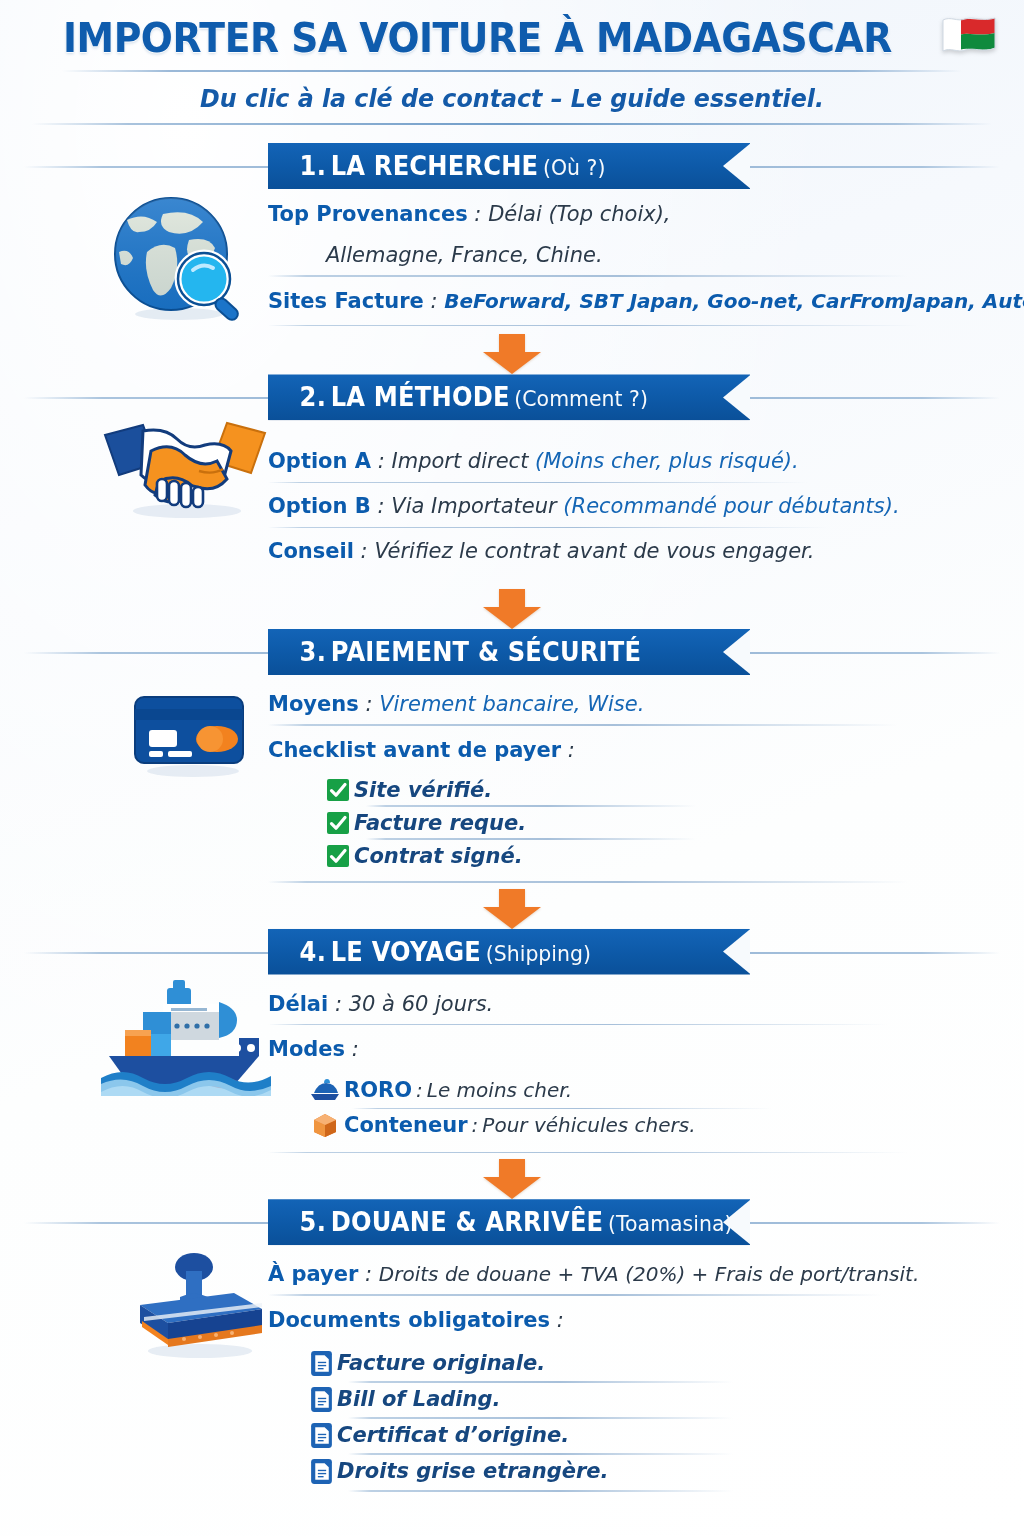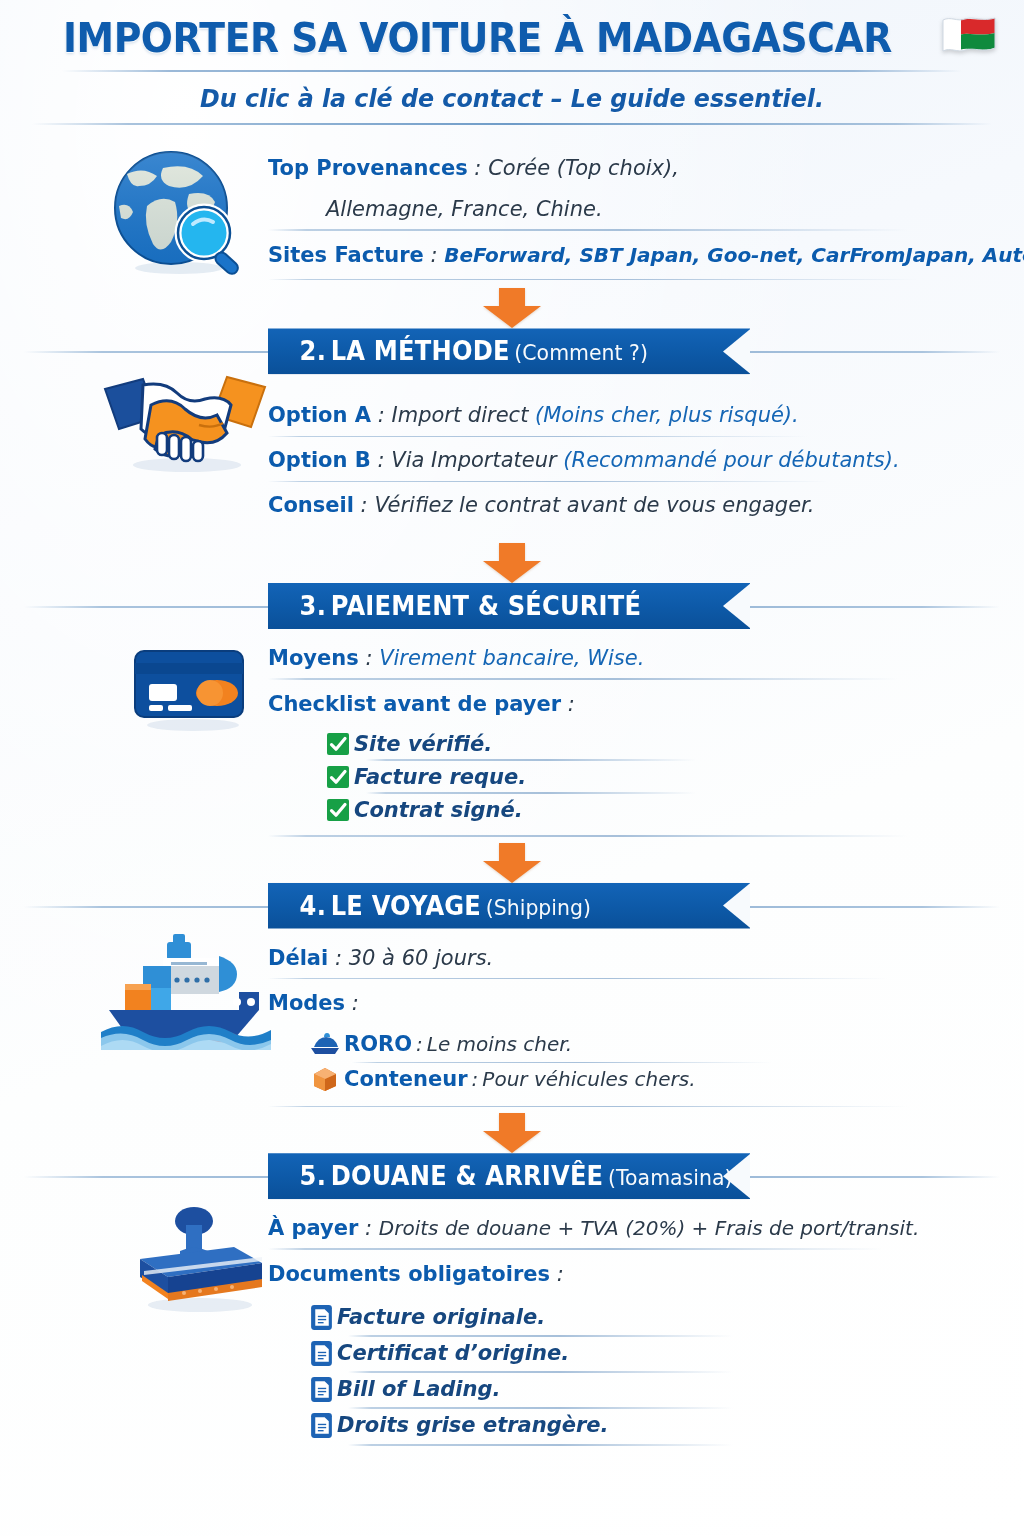--- a/index.html
+++ b/index.html
@@ -119,20 +119,31 @@
         <path d="M20 20.6 C28 18,38 23,54 19 L54 34 C38 38.5,28 33,20 35.6 Z" fill="#0f8a3d"></path>
         <path d="M2 6 C10 2,16 8,24 5 C33 2,42 8,54 4 L54 34 C42 39,33 33,24 36 C16 39,10 33,2 37 Z" fill="none" stroke="#cfd8e2" stroke-width="1"></path>
       </svg>
     </div>
     <div class="rule"></div>
     <div class="subtitle">Du clic à la clé de contact – Le guide essentiel.</div>
     <div class="rule2"></div>
   </div>
 
   <div class="section" style="margin-top:18px;">
+    <div class="banner-wrap">
+      <div class="banner-rule"></div>
+      <div class="banner">
+        <div class="banner-label">
+          <span class="num">1.</span>
+          <span class="main">LA RECHERCHE</span>
+          <span class="paren">(Où ?)</span>
+        </div>
+        <div class="banner-notch"></div>
+      </div>
+    </div>
 
     <div class="body" style="padding-top:6px;">
       <div class="icon-art" style="left:98px;top:-2px;width:160px;height:140px;">
         <svg width="150" height="134" viewBox="0 0 150 134">
           <ellipse cx="76" cy="124" rx="44" ry="6" fill="#cfdcea" opacity=".55"></ellipse>
           <circle cx="68" cy="64" r="56" fill="#1b74c9"></circle>
           <circle cx="68" cy="64" r="56" fill="none" stroke="#0b4f94" stroke-width="2"></circle>
           <path d="M24 30 q16 -8 30 2 q-6 10 -18 10 q-8 2 -12 -12 Z" fill="#dfe6da"></path>
           <path d="M60 24 q26 -6 40 8 q-14 16 -34 10 q-12 -6 -6 -18 Z" fill="#dfe6da"></path>
           <path d="M44 62 q14 -12 28 -4 q6 20 -4 40 q-10 14 -18 2 q-10 -20 -6 -38 Z" fill="#dfe6da"></path>
@@ -147,21 +158,21 @@
           </linearGradient>
             </defs>
           <circle cx="101" cy="89" r="26" fill="#24b6ef" stroke="#ffffff" stroke-width="7"></circle>
           <circle cx="101" cy="89" r="26" fill="none" stroke="#0b4f94" stroke-width="2.5"></circle>
           <path d="M90 80 q10 -8 20 -2" stroke="#bfeaff" stroke-width="4" fill="none" stroke-linecap="round"></path>
           <rect x="118" y="106" width="26" height="12" rx="6" transform="rotate(42 118 106)" fill="#1b74c9" stroke="#0b4f94" stroke-width="2"></rect>
         </svg>
       </div>
 
       <div class="line">
-        <span class="lbl">Top Provenances</span><span class="plain"> : </span><span class="plain">Corée (Top choix),</span>
+        <span class="lbl">Top Provenances</span><span class="plain"> : </span><span class="plain">Délai (Top choix),</span>
       </div>
       <div class="line indent">
         <span class="plain">Allemagne, France, Chine.</span>
         <span class="underline" style="width:640px;left:0;"></span>
       </div>
       <div class="line" style="padding-top:10px;">
         <span class="lbl">Sites Facture</span><span class="plain"> : </span><span class="blue-b" style="font-size:20px;">BeForward, SBT Japan, Goo-net, CarFromJapan, AutoTrader.</span>
         <span class="underline" style="width:650px;left:0;bottom:-4px;"></span>
       </div>
     </div>
@@ -444,34 +455,34 @@
         <div class="docrow">
           <svg class="docico" viewBox="0 0 22 26">
             <rect x="1" y="1" width="20" height="24" rx="3" fill="#1d63b4"></rect>
             <path d="M5 5 H14 L18 9 V21 H5 Z" fill="#ffffff"></path>
             <g stroke="#1d63b4" stroke-width="1.3">
                 <path d="M7.5 12 H15.5"></path>
                 <path d="M7.5 15 H15.5"></path>
                 <path d="M7.5 18 H13"></path>
               </g>
           </svg>
-          <span class="dtext">Certificat d’origine.</span>
+          <span class="dtext">Bill of Lading.</span>
           <span class="underline" style="width:385px;left:38px;bottom:-1px;"></span>
         </div>
         <div class="docrow">
           <svg class="docico" viewBox="0 0 22 26">
             <rect x="1" y="1" width="20" height="24" rx="3" fill="#1d63b4"></rect>
             <path d="M5 5 H14 L18 9 V21 H5 Z" fill="#ffffff"></path>
             <g stroke="#1d63b4" stroke-width="1.3">
                 <path d="M7.5 12 H15.5"></path>
                 <path d="M7.5 15 H15.5"></path>
                 <path d="M7.5 18 H13"></path>
               </g>
           </svg>
-          <span class="dtext">Bill of Lading.</span>
+          <span class="dtext">Certificat d’origine.</span>
           <span class="underline" style="width:385px;left:38px;bottom:-1px;"></span>
         </div>
         <div class="docrow">
           <svg class="docico" viewBox="0 0 22 26">
             <rect x="1" y="1" width="20" height="24" rx="3" fill="#1d63b4"></rect>
             <path d="M5 5 H14 L18 9 V21 H5 Z" fill="#ffffff"></path>
             <g stroke="#1d63b4" stroke-width="1.3">
                 <path d="M7.5 12 H15.5"></path>
                 <path d="M7.5 15 H15.5"></path>
                 <path d="M7.5 18 H13"></path>

